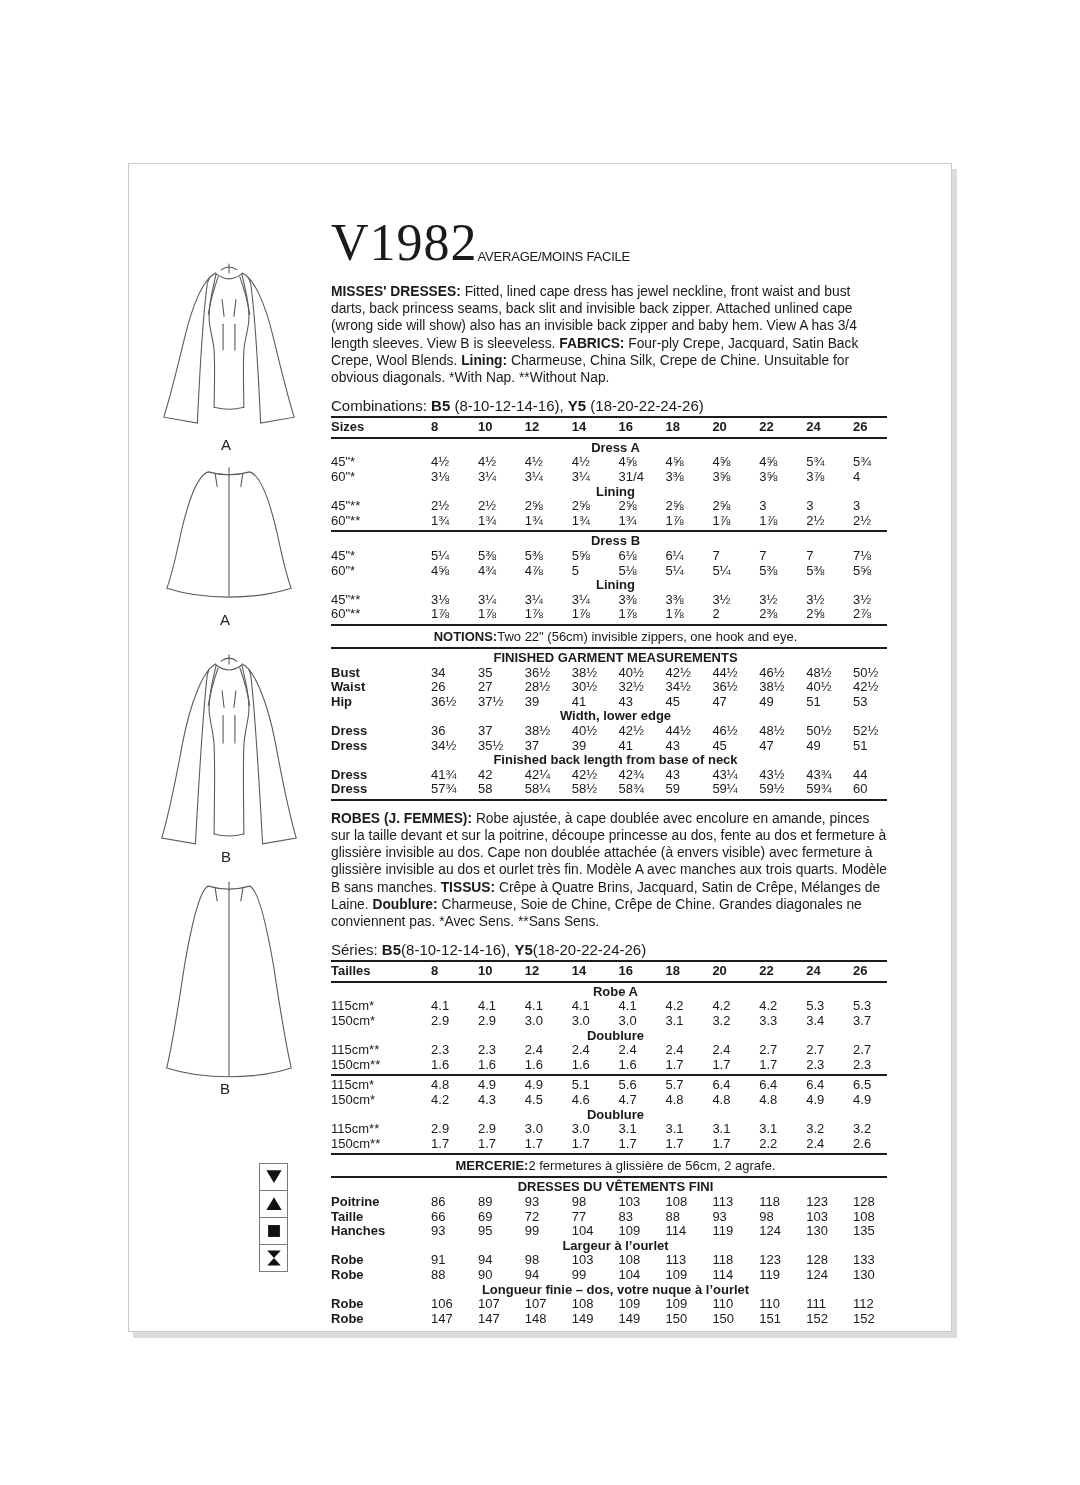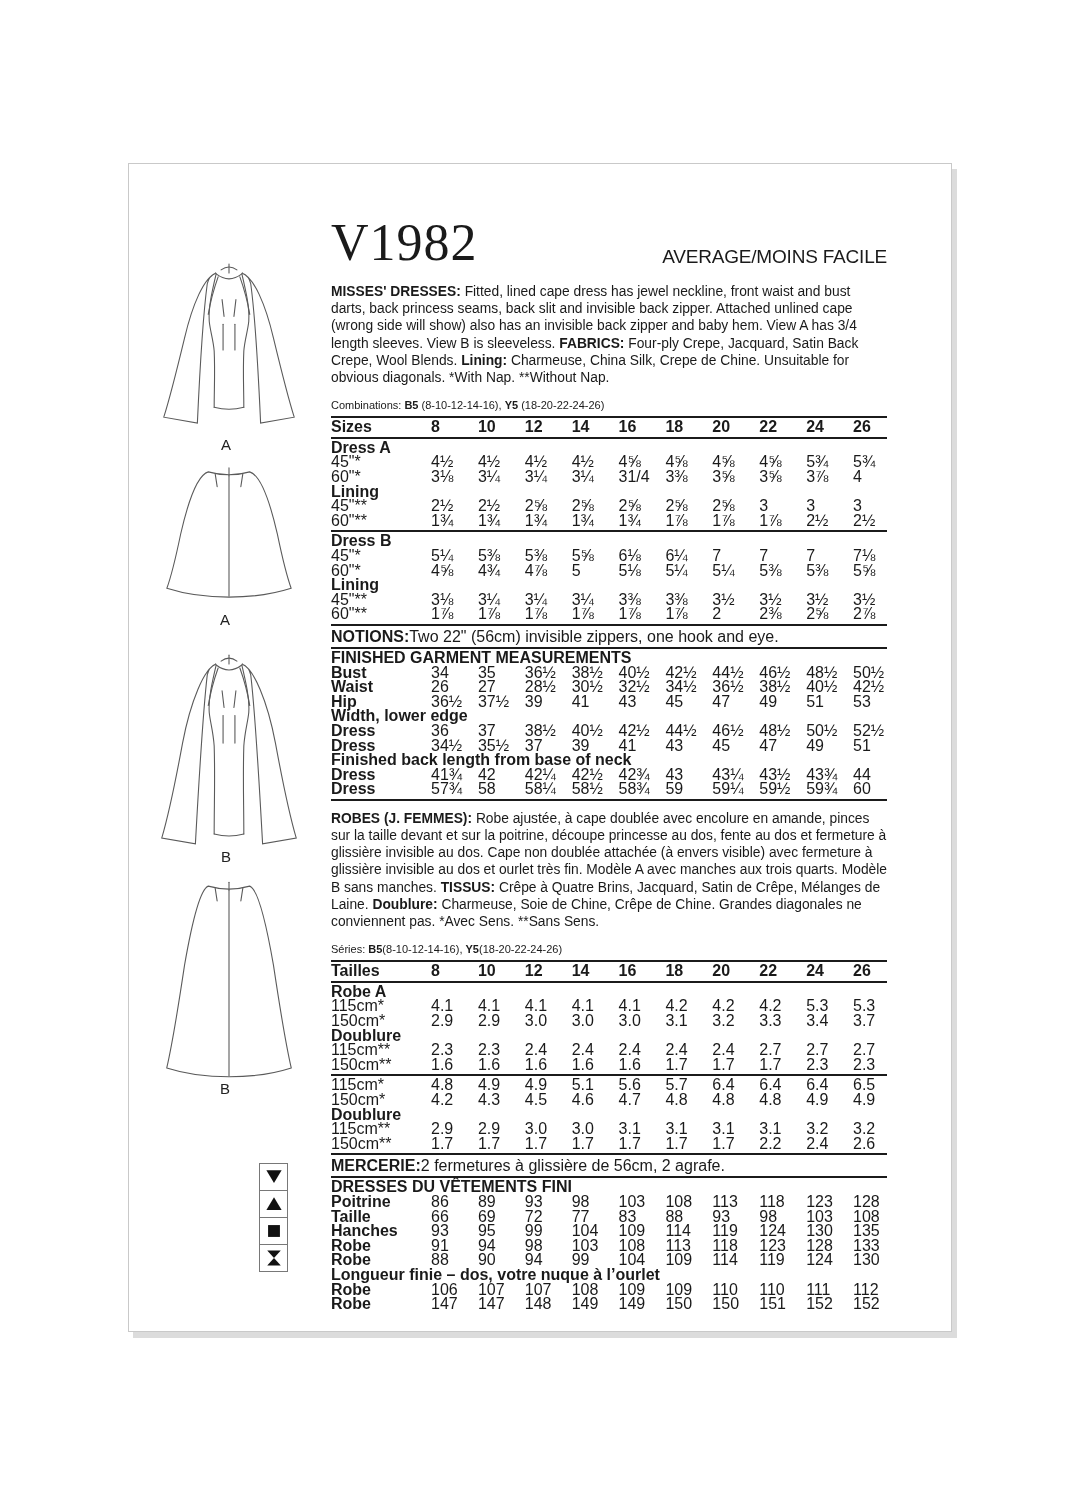--- a/index.html
+++ b/index.html
@@ -12,32 +12,32 @@
   .fig{position:absolute;}
   .fig svg{display:block;}
   .view-label{position:absolute;width:40px;text-align:center;font-size:15px;color:#222;}
   
   #symbols{position:absolute;left:130px;top:999px;width:29px;}
   .symbox{width:27px;height:26px;border:1px solid #787878;background:#fff;margin-bottom:0;
     display:flex;align-items:center;justify-content:center;}
   .symbox + .symbox{border-top:none;}
   
   #main{position:absolute;left:202px;top:33px;width:572px;}
-  #title-row{display:flex;justify-content:space-between;align-items:flex-end;width:556px;
+  #title-row{display:flex;justify-content:flex-start;align-items:flex-end;width:556px;
     margin-bottom:14px;}
   #pattern-number{font-family:"Liberation Serif",serif;font-size:52px;line-height:52px;
     font-weight:500;letter-spacing:1px;}
-  #difficulty{font-size:19px;letter-spacing:-0.2px;line-height:24px;margin-top:48px;}
+  #difficulty{font-size:13px;letter-spacing:-0.2px;line-height:24px;margin-top:48px;}
   .para{width:556px;font-size:13.8px;line-height:17.2px;margin:0 0 11px 0;}
-  .lead-line{width:560px;font-size:11px;line-height:17px;margin:0 0 2px 0;}
+  .lead-line{width:560px;font-size:15px;line-height:17px;margin:0 0 2px 0;}
   
   .tbl{width:569px;margin-bottom:9px;}
   .rule{width:556px;border-top:2px solid #1b1b1b;margin:2px 0;}
-  .trow{display:flex;width:569px;height:14.6px;line-height:14.6px;font-size:16px;
-    white-space:nowrap;}
+  .trow{display:flex;width:569px;height:14.6px;line-height:14.6px;font-size:13px;
+    white-space:nowrap;justify-content:center;}
   .trow.note{height:17px;line-height:17px;}
   .tlabel{width:100px;flex:none;}
   .tcell{width:46.9px;flex:none;}
   b,.b{font-weight:bold;}
 </style>
 </head>
 <body>
 
 <div id="stage">
   <div id="sheet">
@@ -560,20 +560,23 @@
             <span class="tcell">99</span>
             <span class="tcell">104</span>
             <span class="tcell">109</span>
             <span class="tcell">114</span>
             <span class="tcell">119</span>
             <span class="tcell">124</span>
             <span class="tcell">130</span>
             <span class="tcell">135</span>
           </div>
           <div class="trow">
+            <span class="b">Largeur à l’ourlet</span>
+          </div>
+          <div class="trow">
             <span class="tlabel b">Robe</span>
             <span class="tcell">91</span>
             <span class="tcell">94</span>
             <span class="tcell">98</span>
             <span class="tcell">103</span>
             <span class="tcell">108</span>
             <span class="tcell">113</span>
             <span class="tcell">118</span>
             <span class="tcell">123</span>
             <span class="tcell">128</span>

